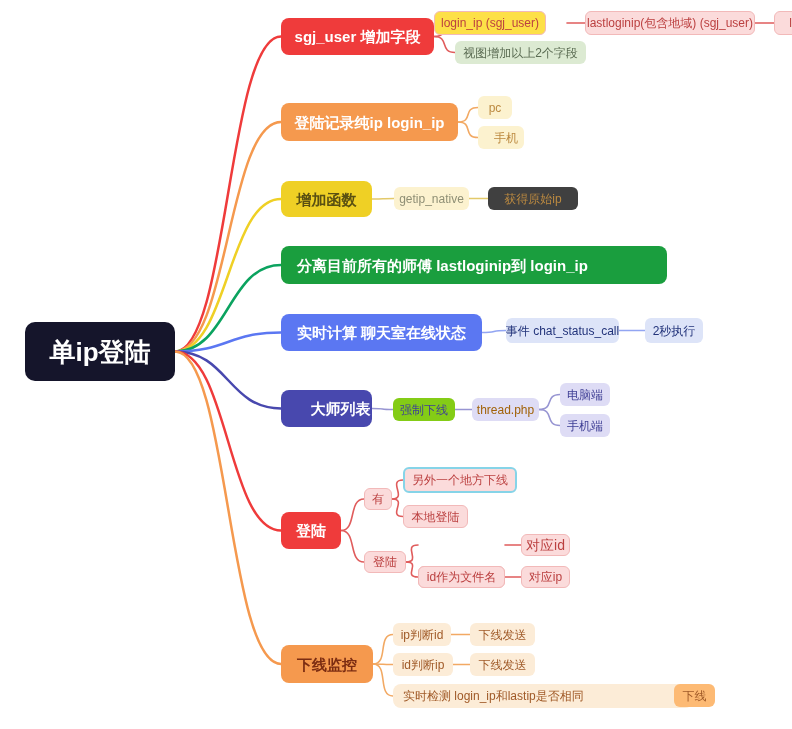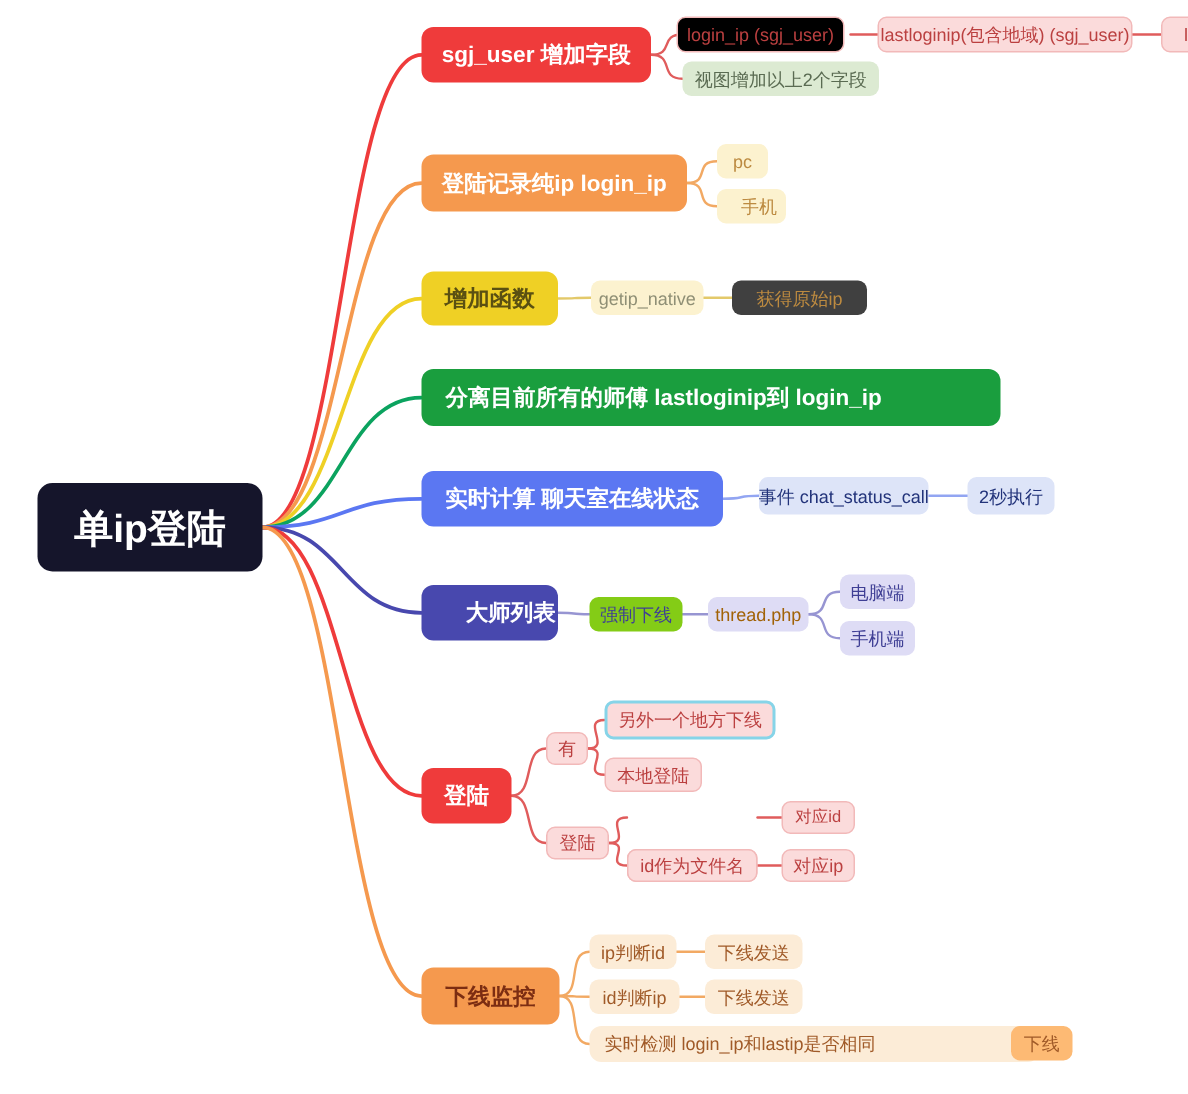--- a/index.html
+++ b/index.html
@@ -55,21 +55,21 @@
       <path d="M373 664 C389 664, 377 634.5, 393 634.5" fill="none" stroke="#f2a963" stroke-width="1.6" stroke-linecap="round"></path>
       <path d="M451 634.5 C467 634.5, 454 634.5, 470 634.5" fill="none" stroke="#f2a963" stroke-width="1.6" stroke-linecap="round"></path>
       <path d="M373 664 C389 664, 377 664.5, 393 664.5" fill="none" stroke="#f2a963" stroke-width="1.6" stroke-linecap="round"></path>
       <path d="M453 664.5 C469 664.5, 454 664.5, 470 664.5" fill="none" stroke="#f2a963" stroke-width="1.6" stroke-linecap="round"></path>
       <path d="M373 664 C389 664, 377 696, 393 696" fill="none" stroke="#f2a963" stroke-width="1.6" stroke-linecap="round"></path>
       <path d="M693 696 C709 696, 697 695.5, 713 695.5" fill="none" stroke="#f2a963" stroke-width="1.6" stroke-linecap="round"></path>
     </svg>
   <div id="nodes">
       <div class="node" style="left: 25px; top: 322px; width: 150px; height: 59px; background: rgb(21, 21, 43); color: rgb(255, 255, 255); font-size: 26px; font-weight: 700; border-radius: 10px;">单ip登陆</div>
       <div class="node" style="left: 281px; top: 18px; width: 153px; height: 37px; background: rgb(239, 59, 59); color: rgb(255, 255, 255); font-size: 15px; font-weight: 700; border-radius: 8px;">sgj_user 增加字段</div>
-      <div class="node" style="left: 451px; top: 11px; width: 112px; height: 24px; background: #000000; color: rgb(187, 64, 64); font-size: 12px; font-weight: 400; border-radius: 6px; border: 1px solid rgb(242, 185, 185);">login_ip  (sgj_user)</div>
+      <div class="node" style="left: 434px; top: 11px; width: 112px; height: 24px; background: #fde047; color: rgb(187, 64, 64); font-size: 12px; font-weight: 400; border-radius: 6px; border: 1px solid rgb(242, 185, 185);">login_ip  (sgj_user)</div>
       <div class="node" style="left: 585px; top: 11px; width: 170px; height: 24px; background: rgb(251, 219, 219); color: rgb(187, 64, 64); font-size: 12px; font-weight: 400; border-radius: 6px; border: 1px solid rgb(242, 185, 185);">lastloginip(包含地域) (sgj_user)</div>
       <div class="node" style="left: 774px; top: 11px; width: 40px; height: 24px; background: rgb(251, 219, 219); color: rgb(187, 64, 64); font-size: 12px; font-weight: 400; border-radius: 6px; border: 1px solid rgb(242, 185, 185);">la</div>
       <div class="node" style="left: 455px; top: 41px; width: 131px; height: 23px; background: rgb(220, 234, 210); color: rgb(90, 107, 82); font-size: 12px; font-weight: 400; border-radius: 6px;">视图增加以上2个字段</div>
       <div class="node" style="left: 281px; top: 103px; width: 177px; height: 38px; background: rgb(245, 153, 78); color: rgb(255, 255, 255); font-size: 15px; font-weight: 700; border-radius: 8px;">登陆记录纯ip login_ip</div>
       <div class="node" style="left: 478px; top: 96px; width: 34px; height: 23px; background: rgb(252, 242, 207); color: rgb(188, 138, 64); font-size: 12px; font-weight: 400; border-radius: 6px;">pc</div>
       <div class="node" style="left: 478px; top: 126px; width: 46px; height: 23px; background: rgb(252, 242, 207); color: rgb(188, 138, 64); font-size: 12px; font-weight: 400; border-radius: 6px; padding-left: 10px;">手机</div>
       <div class="node" style="left: 281px; top: 181px; width: 91px; height: 36px; background: rgb(239, 208, 37); color: rgb(90, 80, 18); font-size: 15px; font-weight: 700; border-radius: 8px;">增加函数</div>
       <div class="node" style="left: 394px; top: 187px; width: 75px; height: 23px; background: rgb(252, 242, 207); color: rgb(143, 143, 117); font-size: 12px; font-weight: 400; border-radius: 6px;">getip_native</div>
       <div class="node" style="left: 488px; top: 187px; width: 90px; height: 23px; background: #404040; color: rgb(188, 138, 64); font-size: 12px; font-weight: 400; border-radius: 6px;">获得原始ip</div>
       <div class="node left" style="left: 281px; top: 246px; width: 386px; height: 38px; background: rgb(26, 158, 62); color: rgb(255, 255, 255); font-size: 15px; font-weight: 700; border-radius: 8px; padding-left: 16px;">分离目前所有的师傅 lastloginip到 login_ip</div>
@@ -80,21 +80,21 @@
       <div class="node" style="left: 393px; top: 398px; width: 62px; height: 23px; background: #84cc16; color: rgb(63, 63, 149); font-size: 12px; font-weight: 400; border-radius: 6px;">强制下线</div>
       <div class="node" style="left: 472px; top: 398px; width: 67px; height: 23px; background: rgb(222, 220, 245); color: #a16207; font-size: 12px; font-weight: 400; border-radius: 6px;">thread.php</div>
       <div class="node" style="left: 560px; top: 383px; width: 50px; height: 23px; background: rgb(222, 220, 245); color: rgb(63, 63, 149); font-size: 12px; font-weight: 400; border-radius: 6px;">电脑端</div>
       <div class="node" style="left: 560px; top: 414px; width: 50px; height: 23px; background: rgb(222, 220, 245); color: rgb(63, 63, 149); font-size: 12px; font-weight: 400; border-radius: 6px;">手机端</div>
       <div class="node" style="left: 281px; top: 512px; width: 60px; height: 37px; background: rgb(239, 59, 59); color: rgb(255, 255, 255); font-size: 15px; font-weight: 700; border-radius: 8px;">登陆</div>
       <div class="node" style="left: 364px; top: 488px; width: 28px; height: 22px; background: rgb(251, 219, 219); color: rgb(187, 64, 64); font-size: 12px; font-weight: 400; border-radius: 6px; border: 1px solid rgb(242, 185, 185);">有</div>
       <div class="node" style="left: 403px; top: 467px; width: 114px; height: 26px; background: rgb(251, 219, 219); color: rgb(187, 64, 64); font-size: 12px; font-weight: 400; border-radius: 6px; border: 2px solid rgb(134, 212, 232);">另外一个地方下线</div>
       <div class="node" style="left: 403px; top: 505px; width: 65px; height: 23px; background: rgb(251, 219, 219); color: rgb(187, 64, 64); font-size: 12px; font-weight: 400; border-radius: 6px; border: 1px solid rgb(242, 185, 185);">本地登陆</div>
       <div class="node" style="left: 364px; top: 551px; width: 42px; height: 22px; background: rgb(251, 219, 219); color: rgb(187, 64, 64); font-size: 12px; font-weight: 400; border-radius: 6px; border: 1px solid rgb(242, 185, 185);">登陆</div>
       <div class="node" style="left: 418px; top: 534px; width: 87px; height: 22px; background: rgb(251, 219, 219); color: rgb(187, 64, 64); font-size: 12px; font-weight: 400; border-radius: 6px; border: 1px solid rgb(242, 185, 185); margin-top: 32px;">ip作为文件名</div>
-      <div class="node" style="left: 521px; top: 534px; width: 49px; height: 22px; background: rgb(251, 219, 219); color: rgb(187, 64, 64); font-size: 11px; font-weight: 400; border-radius: 6px; border: 1px solid rgb(242, 185, 185);">对应id</div>
+      <div class="node" style="left: 521px; top: 534px; width: 49px; height: 22px; background: rgb(251, 219, 219); color: rgb(187, 64, 64); font-size: 14px; font-weight: 400; border-radius: 6px; border: 1px solid rgb(242, 185, 185);">对应id</div>
       <div class="node" style="left: 418px; top: 566px; width: 87px; height: 22px; background: rgb(251, 219, 219); color: rgb(187, 64, 64); font-size: 12px; font-weight: 400; border-radius: 6px; border: 1px solid rgb(242, 185, 185);">id作为文件名</div>
       <div class="node" style="left: 521px; top: 566px; width: 49px; height: 22px; background: rgb(251, 219, 219); color: rgb(187, 64, 64); font-size: 12px; font-weight: 400; border-radius: 6px; border: 1px solid rgb(242, 185, 185);">对应ip</div>
       <div class="node" style="left: 281px; top: 645px; width: 92px; height: 38px; background: rgb(245, 153, 78); color: rgb(124, 45, 18); font-size: 15px; font-weight: 700; border-radius: 8px;">下线监控</div>
       <div class="node" style="left: 393px; top: 623px; width: 58px; height: 23px; background: rgb(252, 236, 215); color: rgb(160, 90, 40); font-size: 12px; font-weight: 400; border-radius: 6px;">ip判断id</div>
       <div class="node" style="left: 470px; top: 623px; width: 65px; height: 23px; background: rgb(252, 236, 215); color: rgb(160, 90, 40); font-size: 12px; font-weight: 400; border-radius: 6px;">下线发送</div>
       <div class="node" style="left: 393px; top: 653px; width: 60px; height: 23px; background: rgb(252, 236, 215); color: rgb(160, 90, 40); font-size: 12px; font-weight: 400; border-radius: 6px;">id判断ip</div>
       <div class="node" style="left: 470px; top: 653px; width: 65px; height: 23px; background: rgb(252, 236, 215); color: rgb(160, 90, 40); font-size: 12px; font-weight: 400; border-radius: 6px;">下线发送</div>
       <div class="node left" style="left: 393px; top: 684px; width: 300px; height: 24px; background: rgb(252, 236, 215); color: rgb(160, 90, 40); font-size: 12px; font-weight: 400; border-radius: 8px; padding-left: 10px;">实时检测 login_ip和lastip是否相同</div>
       <div class="node" style="left: 674px; top: 684px; width: 41px; height: 23px; background: #fdba74; color: rgb(160, 90, 40); font-size: 12px; font-weight: 400; border-radius: 6px;">下线</div>
     </div>

